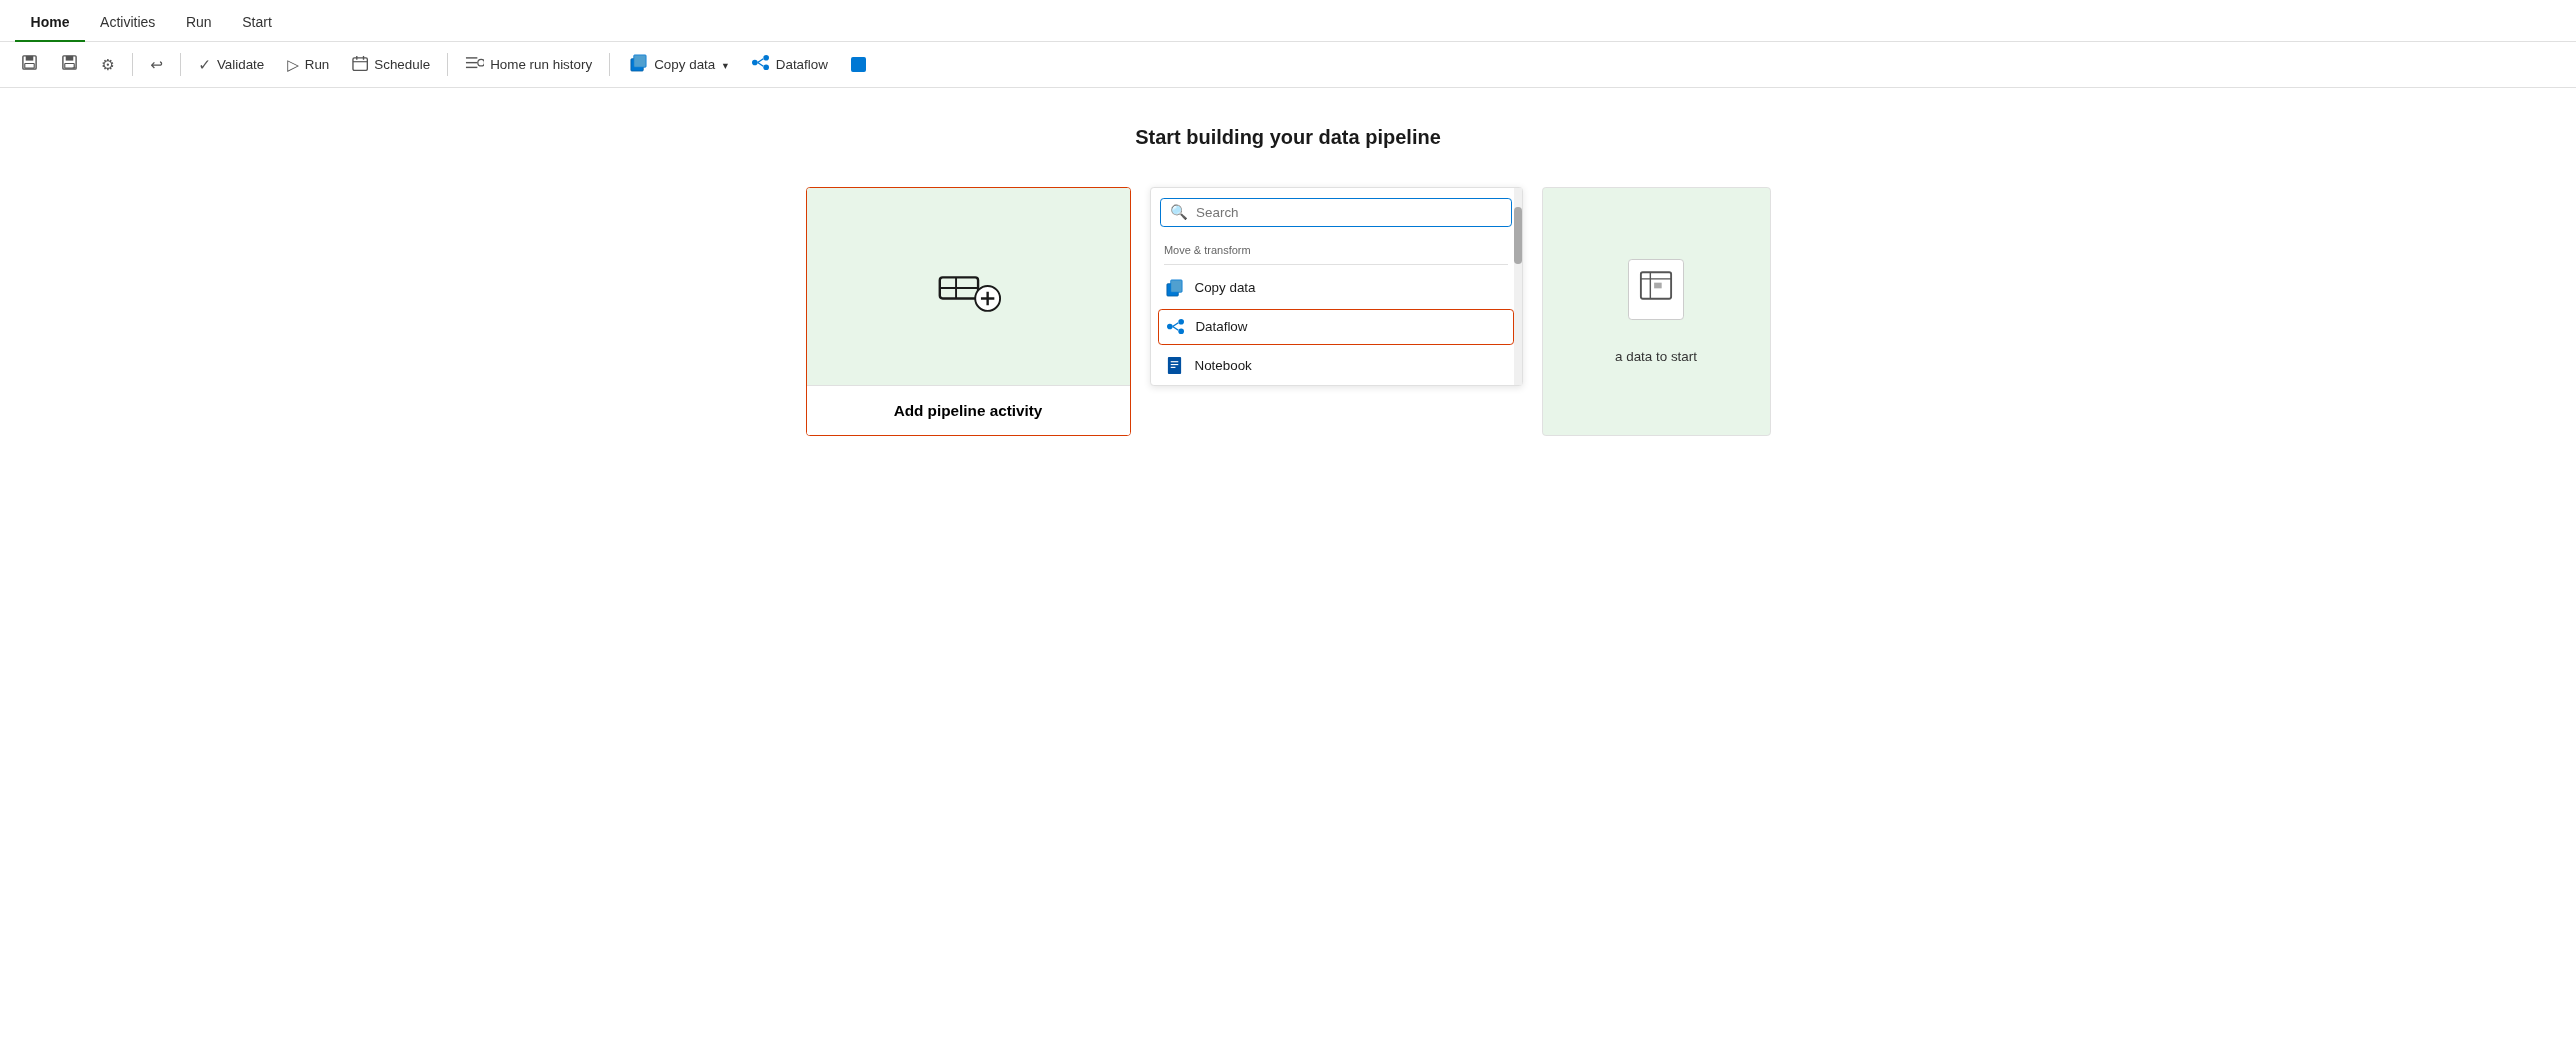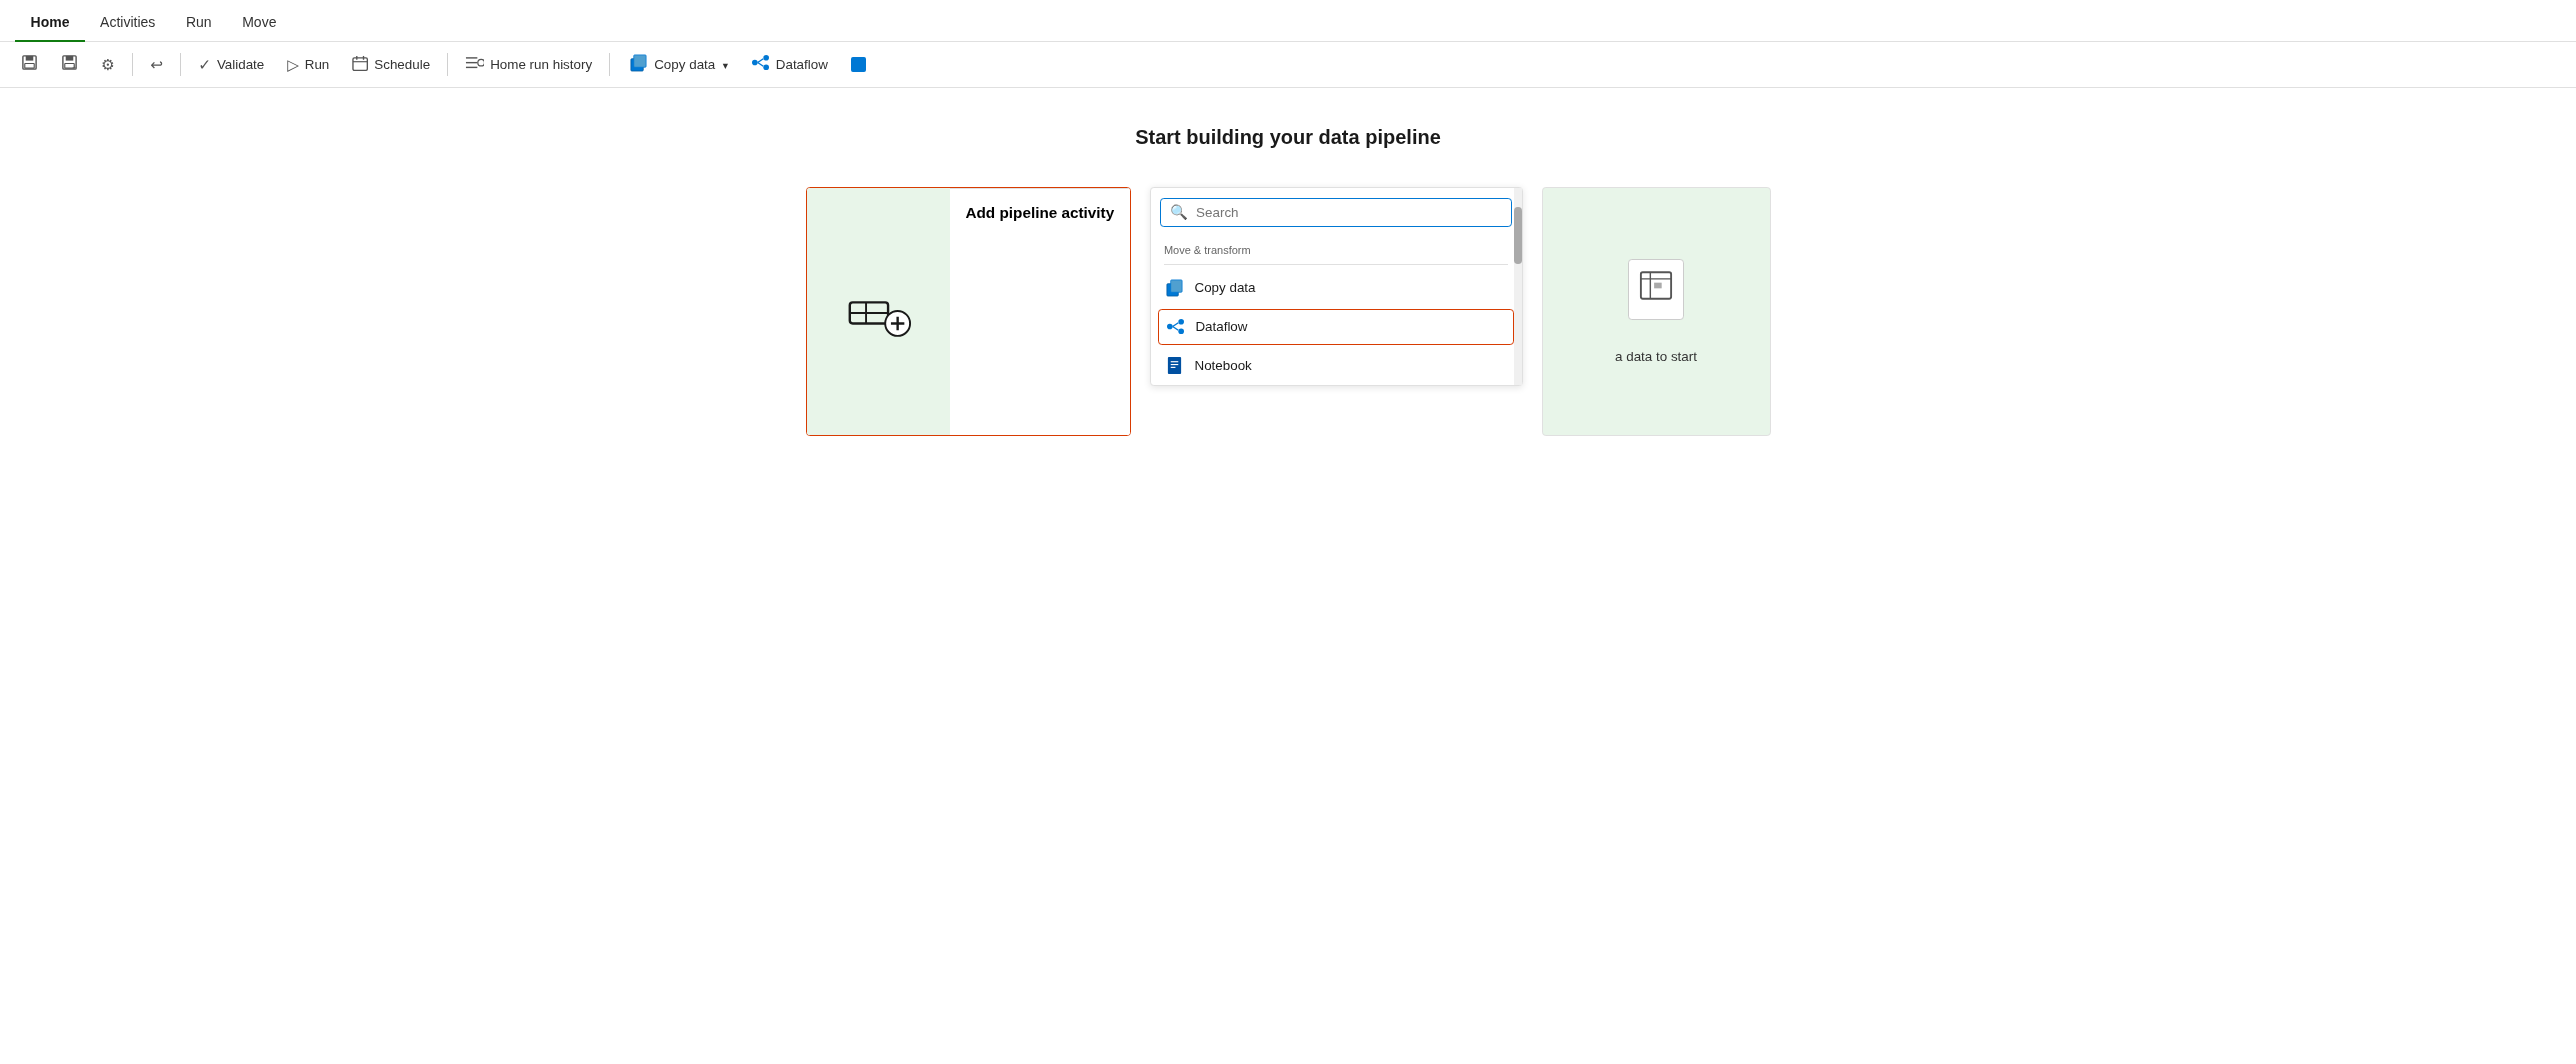--- a/index.html
+++ b/index.html
@@ -92,21 +92,21 @@
       position: relative;
     }
 
     
     .pipeline-card {
       width: 325px;
       height: 249px;
       border: 1.9px solid #d83b01;
       border-radius: 3.8px;
       display: flex;
-      flex-direction: row;
+      flex-direction: column;
       cursor: pointer;
       overflow: hidden;
     }
     .pipeline-card-top {
       flex: 1;
       background: #e8f5e9;
       display: flex;
       align-items: center;
       justify-content: center;
     }
@@ -235,21 +235,21 @@
     
     .schedule-icon { font-size: 14.3px; }
   </style>
 </head>
 <body>
 
 <div class="nav-tabs">
   <div class="nav-tab active">Home</div>
   <div class="nav-tab">Activities</div>
   <div class="nav-tab">Run</div>
-  <div class="nav-tab">Move</div>
+  <div class="nav-tab">Start</div>
 </div>
 
 <div class="toolbar">
 
   <button class="toolbar-btn" title="Save">
     <span class="toolbar-icon">
       <svg width="17" height="17" viewBox="0 0 18 18" fill="none">
         <rect x="2" y="2" width="14" height="14" rx="1" stroke="#555" stroke-width="1.5" fill="none"></rect>
         <rect x="5" y="2" width="8" height="5" fill="#555"></rect>
         <rect x="4" y="10" width="10" height="5" rx="0.5" stroke="#555" stroke-width="1.2" fill="none"></rect>

